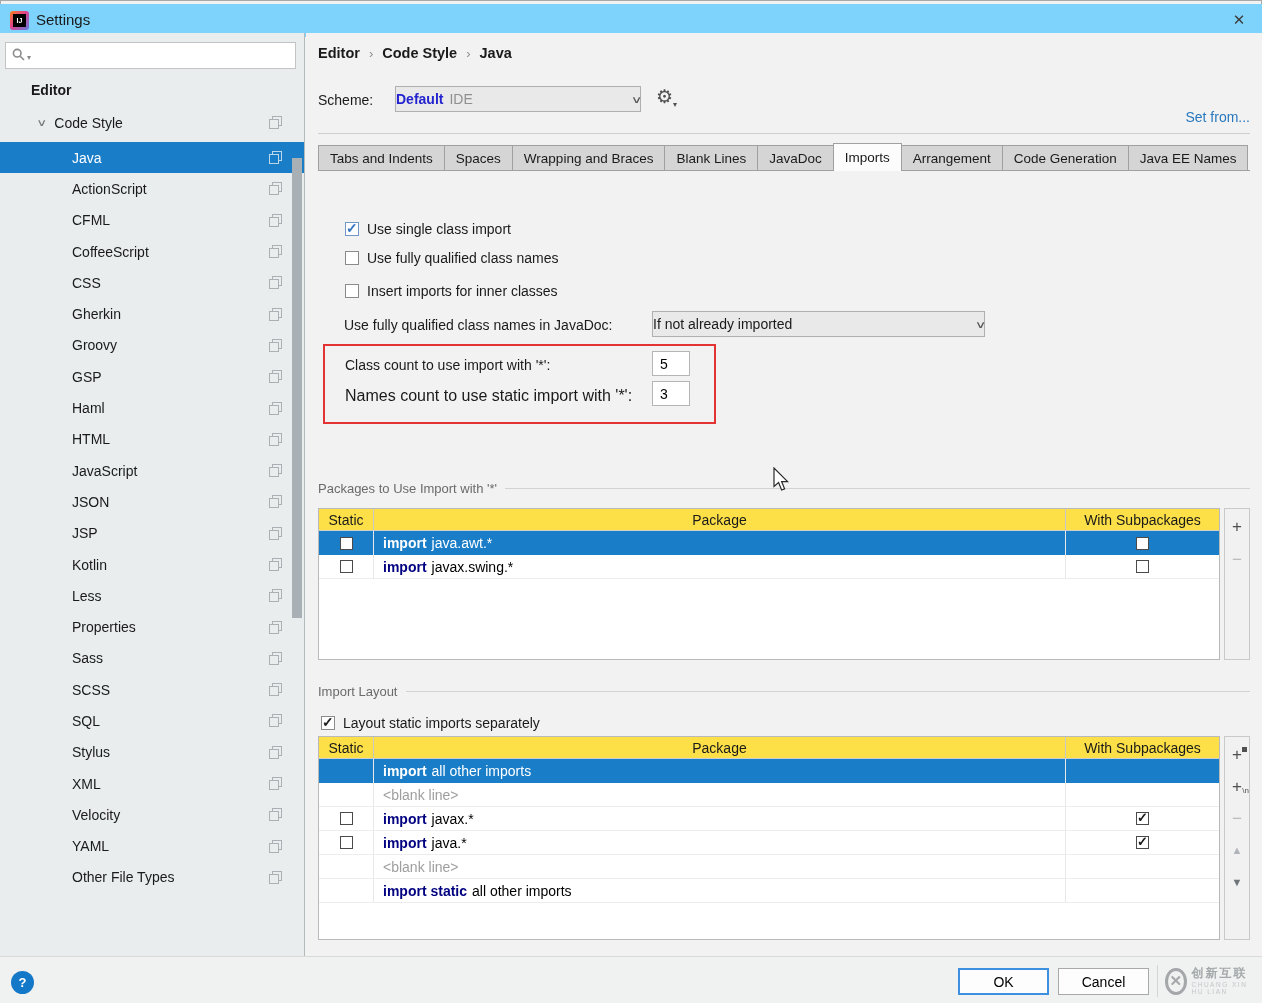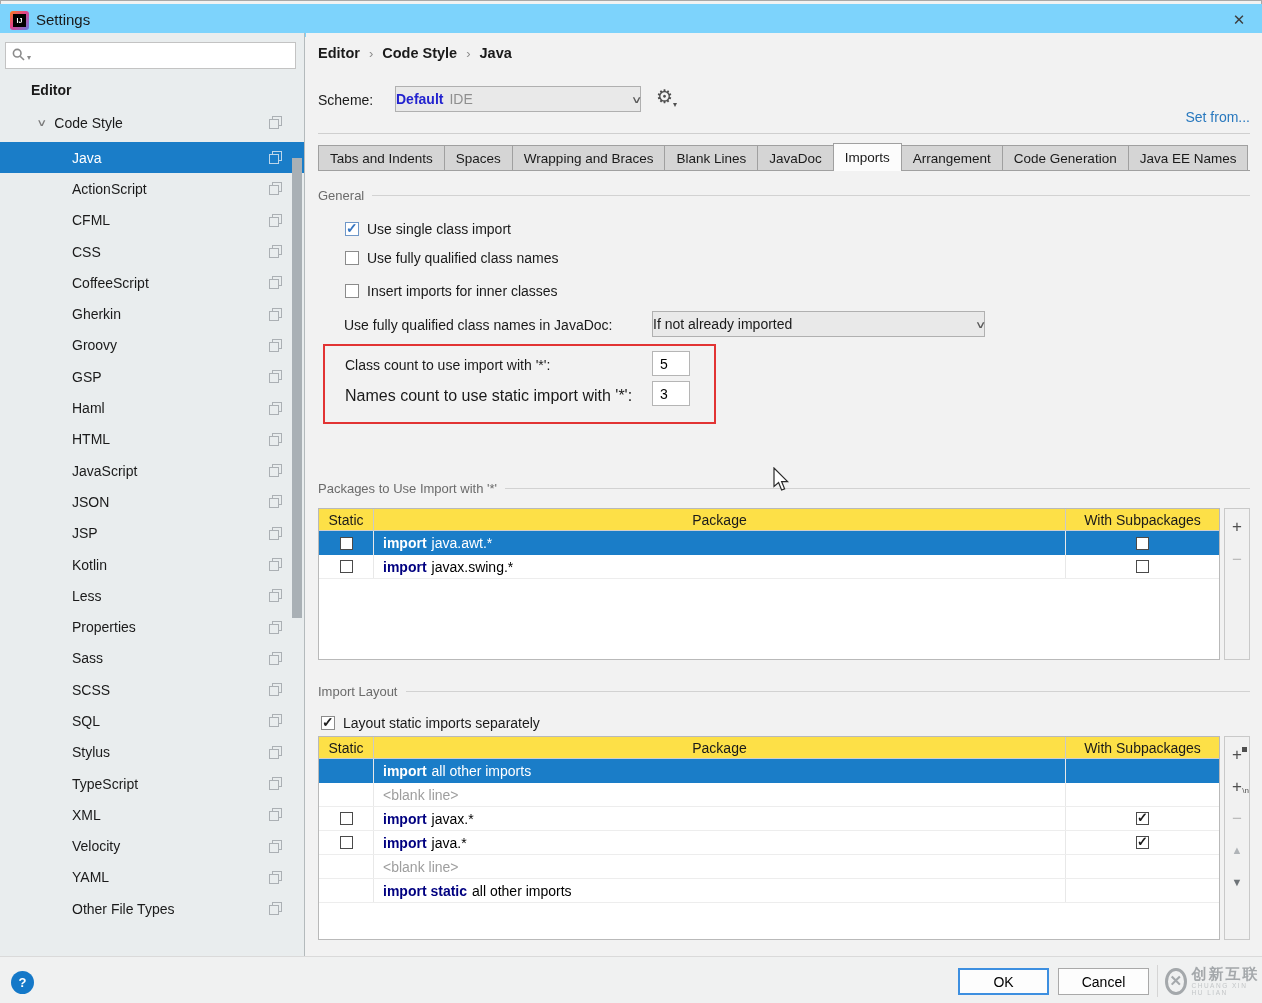--- a/index.html
+++ b/index.html
@@ -136,21 +136,21 @@
               background:#1478c8; color:#fff; font-size:13px; font-weight:bold; display:flex; align-items:center; justify-content:center; }
   .btn { position:absolute; top:11px; width:91px; height:27px; background:#fdfdfd; font-size:14px;
          font-family:"Liberation Sans",sans-serif; display:flex; align-items:center; justify-content:center; }
   .btn-ok { left:958px; border:2px solid #3d8fe0; }
   .btn-cancel { left:1058px; border:1px solid #a9a9a9; }
   .watermark { position:absolute; left:1157px; top:8px; display:flex; align-items:center; gap:5px;
                border-left:1px solid #d5d5d5; padding-left:7px; height:32px; }
   .wm-logo { width:27px; height:27px; border-radius:50%; border:3px solid #a4a8ab; color:#a4a8ab;
              font-weight:bold; font-size:15px; display:flex; align-items:center; justify-content:center; }
   .wm-text { display:flex; flex-direction:column; }
-  .wm-brand { font-size:15px; font-weight:bold; color:#a4a8ab; letter-spacing:2px; line-height:1.1; }
+  .wm-brand { font-size:12px; font-weight:bold; color:#a4a8ab; letter-spacing:2px; line-height:1.1; }
   .wm-sub { font-size:6.5px; color:#c3c6c8; letter-spacing:1.5px; }
 
   .cursor { position:absolute; left:773px; top:467px; z-index:50; }
 </style>
 </head>
 <body>
 
 <div class="window">
 
   <div class="titlebar">
@@ -185,28 +185,28 @@
         </div>
         <div class="tree-item">
           <span class="lbl">ActionScript</span>
           <span class="copy-icon"></span>
         </div>
         <div class="tree-item">
           <span class="lbl">CFML</span>
           <span class="copy-icon"></span>
         </div>
         <div class="tree-item">
+          <span class="lbl">CoffeeScript</span>
+          <span class="copy-icon"></span>
+        </div>
+        <div class="tree-item">
           <span class="lbl">CSS</span>
           <span class="copy-icon"></span>
         </div>
         <div class="tree-item">
-          <span class="lbl">CoffeeScript</span>
-          <span class="copy-icon"></span>
-        </div>
-        <div class="tree-item">
           <span class="lbl">Gherkin</span>
           <span class="copy-icon"></span>
         </div>
         <div class="tree-item">
           <span class="lbl">Groovy</span>
           <span class="copy-icon"></span>
         </div>
         <div class="tree-item">
           <span class="lbl">GSP</span>
           <span class="copy-icon"></span>
@@ -250,24 +250,20 @@
         <div class="tree-item">
           <span class="lbl">SCSS</span>
           <span class="copy-icon"></span>
         </div>
         <div class="tree-item">
           <span class="lbl">SQL</span>
           <span class="copy-icon"></span>
         </div>
         <div class="tree-item">
           <span class="lbl">Stylus</span>
-          <span class="copy-icon"></span>
-        </div>
-        <div class="tree-item">
-          <span class="lbl">TypeScript</span>
           <span class="copy-icon"></span>
         </div>
         <div class="tree-item">
           <span class="lbl">XML</span>
           <span class="copy-icon"></span>
         </div>
         <div class="tree-item">
           <span class="lbl">Velocity</span>
           <span class="copy-icon"></span>
         </div>
@@ -308,24 +304,20 @@
         <div class="tab">Spaces</div>
         <div class="tab">Wrapping and Braces</div>
         <div class="tab">Blank Lines</div>
         <div class="tab">JavaDoc</div>
         <div class="tab selected">Imports</div>
         <div class="tab">Arrangement</div>
         <div class="tab">Code Generation</div>
         <div class="tab">Java EE Names</div>
       </div>
 
-    <div class="sec sec-general">
-      <span class="sec-title">General</span>
-        <span class="sec-rule"></span>
-    </div>
     <div id="general-options">
         <div class="opt-row" style="left: 39px; top: 186px;">
           <span class="cb blue checked"></span>
           <span class="opt-label">Use single class import</span>
         </div>
         <div class="opt-row" style="left: 39px; top: 215px;">
           <span class="cb blue"></span>
           <span class="opt-label">Use fully qualified class names</span>
         </div>
         <div class="opt-row" style="left: 39px; top: 248px; text-align: right;">

